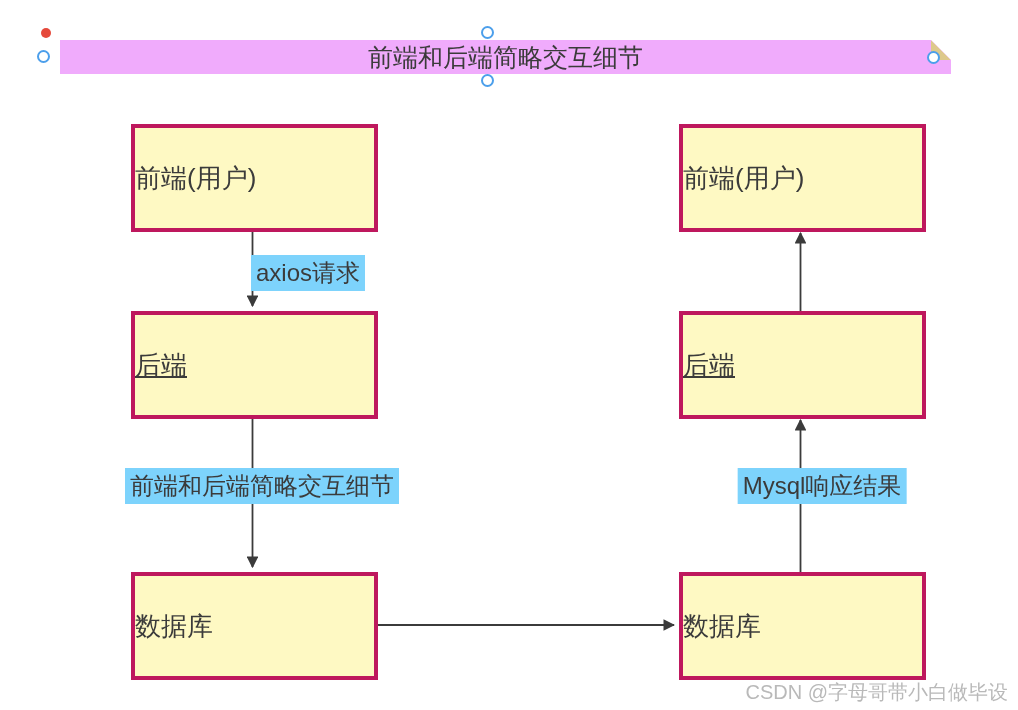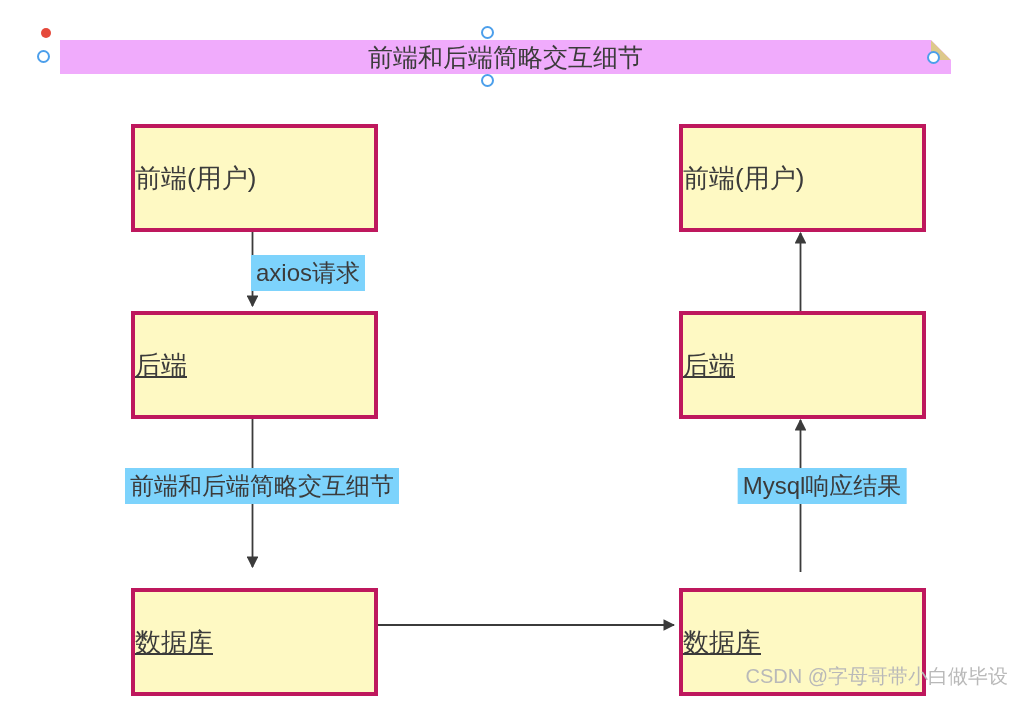--- a/index.html
+++ b/index.html
@@ -72,36 +72,36 @@
     justify-content: flex-start;
     font-size: 26px;
     color: #3b3b3b;
     z-index: 2;
     white-space: nowrap;
   }
   .col-left  { left: 131px; }
   .col-right { left: 679px; }
   .row-1 { top: 124px; }
   .row-2 { top: 311px; text-decoration: underline; }
-  .row-3 { top: 588px; text-decoration: underline; }
+  .row-3 { top: 572px; }
   
   .edge-label {
     position: absolute;
     background: #7dd3fc;
     font-size: 24px;
     color: #3b3b3b;
     white-space: nowrap;
     z-index: 3;
     padding: 2px 5px;
   }
   .edge-label.centered { transform: translate(-50%, -50%); }
   .watermark {
     position: absolute;
     right: 10px;
-    bottom: 20px;
+    bottom: 4px;
     font-size: 20px;
     color: #b9b9b9;
     white-space: nowrap;
     z-index: 3;
     text-align: right;
   }
 </style>
 </head>
 <body>
 

